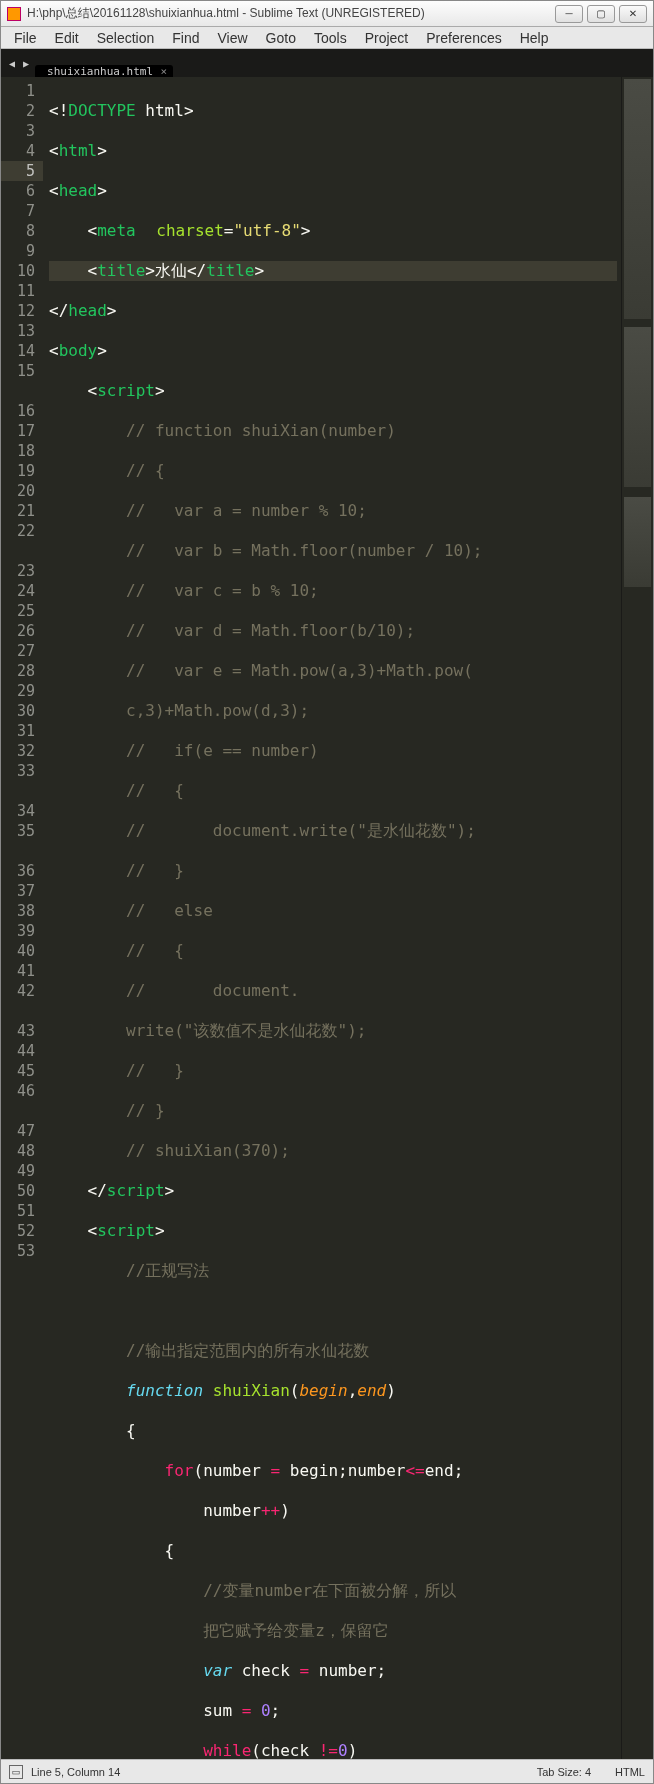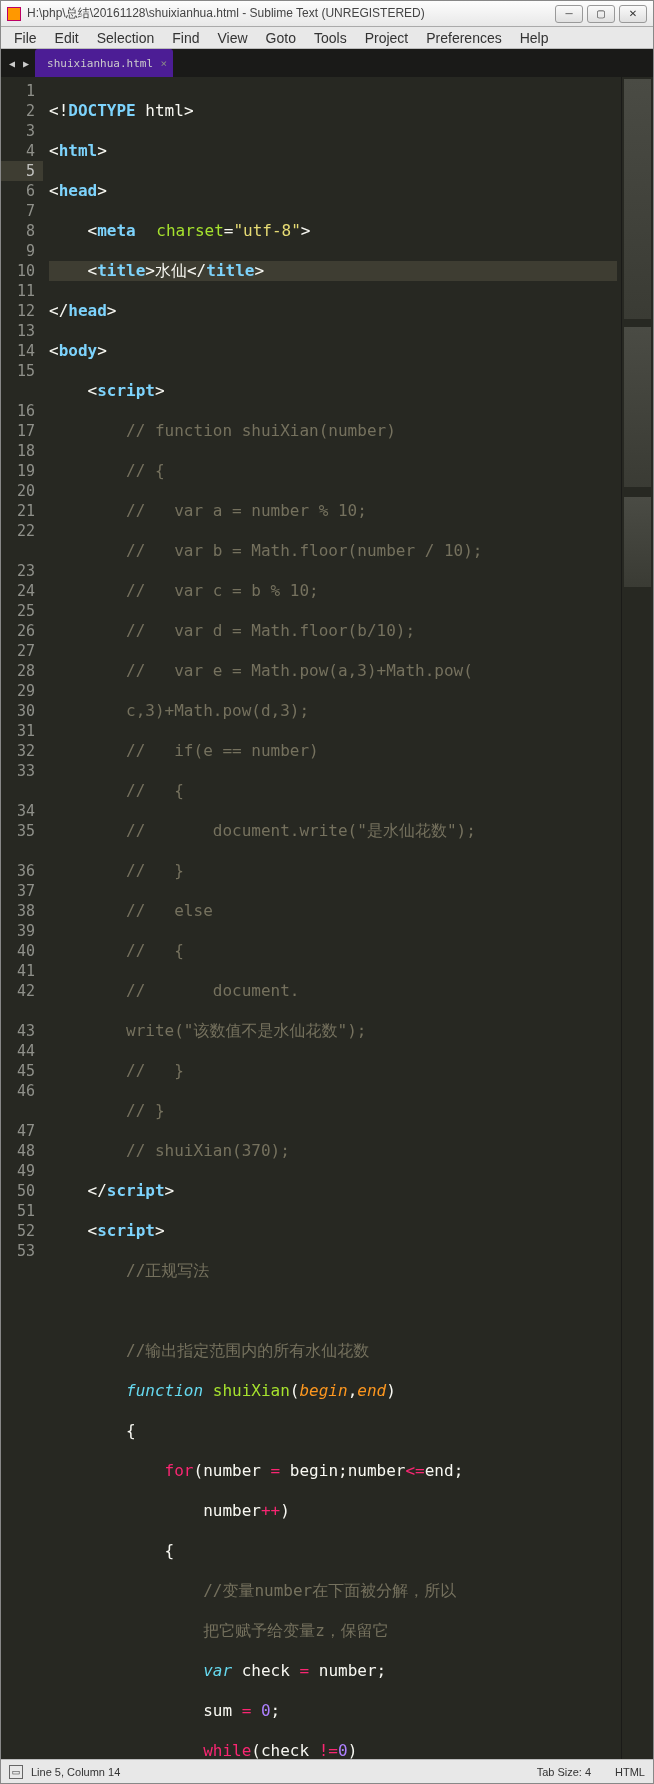--- a/index.html
+++ b/index.html
@@ -8,33 +8,33 @@
 .titlebar { height: 26px; background: linear-gradient(#fdfdfd, #e8e8e8); display: flex; align-items: center; padding: 0 6px; border-bottom: 1px solid #aaa; }
 .titlebar-icon { width: 14px; height: 14px; background: #ff9800; margin-right: 6px; border: 1px solid #b06; }
 .titlebar-text { flex: 1; color: #444; font-family: Segoe UI, sans-serif; font-size: 12px; }
 .win-controls { display: flex; gap: 4px; }
 .win-btn { width: 28px; height: 18px; border: 1px solid #999; border-radius: 3px; background: linear-gradient(#fafafa,#e0e0e0); display: flex; align-items: center; justify-content: center; color: #333; font-size: 10px; cursor: pointer; font-family: sans-serif; }
 .menubar { height: 22px; background: #e8e8e8; display: flex; align-items: center; padding: 0 4px; border-bottom: 1px solid #bbb; font-family: Segoe UI, sans-serif; }
 .menu-item { padding: 0 9px; color: #333; font-size: 14px; cursor: pointer; }
 .tabbar { height: 28px; background: #1a1a18; display: flex; align-items: stretch; padding-left: 2px; }
 .nav-arrows { display: flex; align-items: center; padding: 0 6px; color: #ccc; gap: 8px; }
 .nav-arrow { cursor: pointer; font-size: 10px; }
-.tab { background: #4c1d95; display: flex; align-items: center; padding: 0 20px 0 12px; color: #ccc; font-size: 11px; position: relative; margin-top: 0; border-radius: 3px 3px 0 0; }
+.tab { background: #000000; display: flex; padding: 0 20px 0 12px; color: #ccc; font-size: 11px; position: relative; margin-top: 16px; border-radius: 3px 3px 0 0; }
 .tab-close { position: absolute; right: 6px; color: #888; cursor: pointer; font-size: 11px; }
 .editor-area { flex: 1; display: flex; background: #272822; overflow: hidden; position: relative; }
 .gutter { width: 42px; background: #272822; text-align: right; color: #8f908a; padding: 4px 8px 0 0; font-size: 15px; line-height: 20px; user-select: none; }
 .gutter .cur { background: #3e3d32; color: #c2c2bf; margin-right: -8px; padding-right: 8px; }
 .code { flex: 1; padding: 4px 4px 0 6px; font-size: 16px; line-height: 20px; white-space: pre; overflow: hidden; }
 .minimap { width: 32px; background: #272822; position: relative; border-left: 1px solid #1a1a18; }
 .mm-block { position: absolute; left: 2px; right: 2px; background: linear-gradient(#4a4b44, #3a3b34); }
 .statusbar { height: 24px; background: #e8e8e8; border-top: 1px solid #bbb; display: flex; align-items: center; padding: 0 8px; font-family: Segoe UI, sans-serif; font-size: 11px; color: #333; }
 .status-icon { width: 14px; height: 14px; border: 1px solid #666; margin-right: 8px; display:flex;align-items:center;justify-content:center;font-size:9px; }
 .status-right { margin-left: auto; display: flex; gap: 24px; }
 
-.k-tag { color: #7dd3fc; font-weight: bold; }
+.k-tag { color: #22c55e; }
 .k-attr { color: #a6e22e; margin-left: 11px; }
 .k-str { color: #e6db74; }
 .k-com { color: #75715e; }
 .k-kw { color: #66d9ef; font-style: italic; }
 .k-kw2 { color: #f92672; }
 .k-fn { color: #a6e22e; text-align: right; }
 .k-param { color: #fd971f; font-style: italic; }
 .k-num { color: #ae81ff; }
 .k-op { color: #f92672; }
 .line.cur { background: #3e3d32; }

